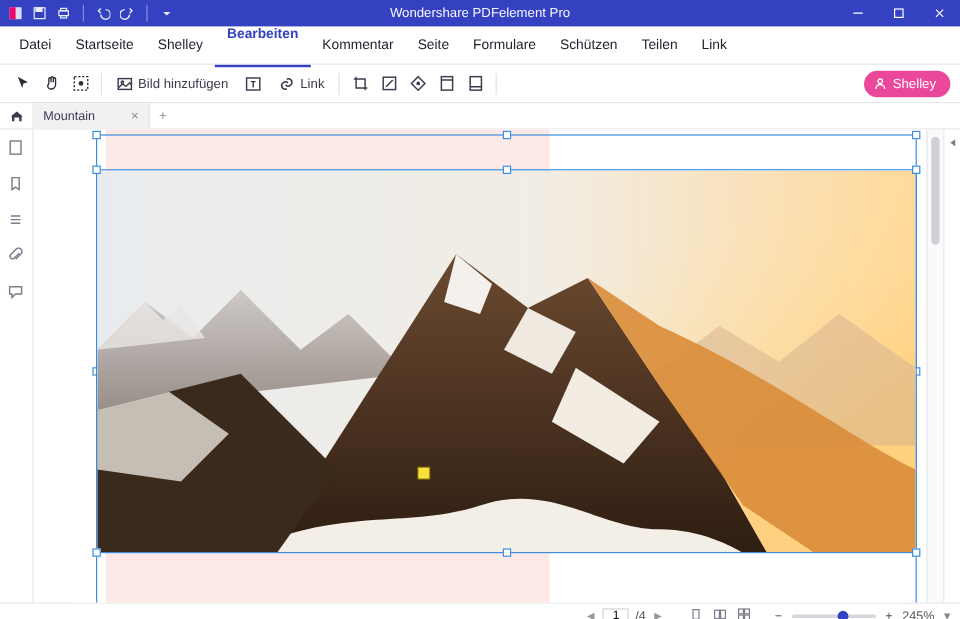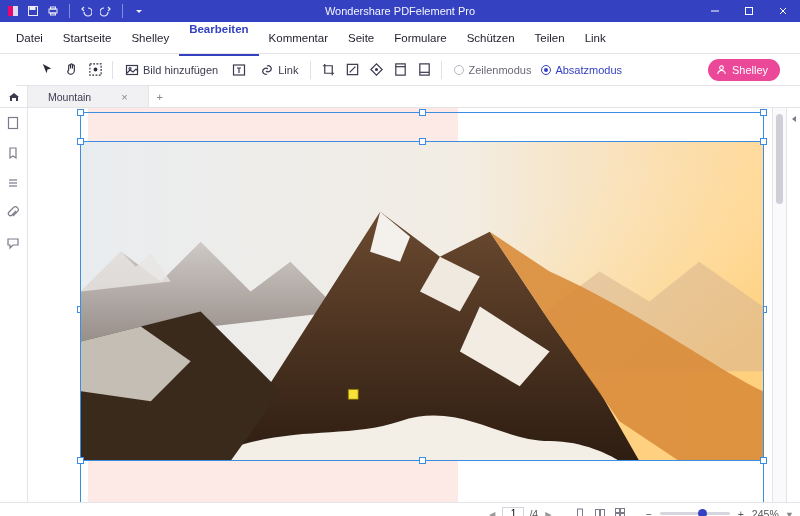--- a/index.html
+++ b/index.html
@@ -15,41 +15,41 @@
   .titlebar .win-ctrl { margin-left:auto; display:flex; }
   .titlebar .wbtn { width:34px; height:22px; display:flex; align-items:center; justify-content:center; }
   .titlebar .wbtn svg { width:10px; height:10px; }
 
   
   .menubar { height: 32px; background:#fff; border-bottom:1px solid #e4e4e8; display:flex; align-items:center; padding:0 6px; gap:0; }
   .menubar .mi { padding: 4px 10px; font-size:11.5px; color:#1e1e2d; cursor:default; }
   .menubar .mi.active { color:#3442c1; border-bottom:2px solid #3442c1; padding-bottom:19px; font-weight:600;}
 
   
-  .toolbar { height:32px; background:#fff; border-bottom:1px solid #e4e4e8; display:flex; align-items:center; padding:0 20px; gap:2px;margin-left:16px; }
+  .toolbar { height:32px; background:#fff; border-bottom:1px solid #e4e4e8; display:flex; align-items:center; padding:0 8px; gap:2px; }
   .tool { width:22px; height:22px; display:flex; align-items:center; justify-content:center; border-radius:2px; color:#3b3b4f;}
   .tool svg { width:15px; height:15px; }
   .tlabeled { display:flex; align-items:center; gap:4px; padding:0 6px; height:24px; color:#3b3b4f;}
   .tlabeled svg { width:14px; height:14px; }
   .tlabeled span { font-size:11px;}
   .vsep { width:1px; height:18px; background:#e0e0e6; margin:0 4px;}
   .radio-group { display:flex; align-items:center; gap:10px; margin-left:6px; font-size:11px;}
   .radio { display:flex; align-items:center; gap:4px; color:#6a6a78;}
   .radio .r { width:10px; height:10px; border-radius:50%; border:1.2px solid #b8b8c6; position:relative;}
   .radio.sel { color:#3442c1;}
   .radio.sel .r { border-color:#3442c1;}
   .radio.sel .r::after { content:""; position:absolute; inset:2px; background:#3442c1; border-radius:50%;}
   .userbtn { margin-left:auto; background:#ec4899; color:#fff; border-radius:12px; height:22px; padding:0 12px 0 8px; display:flex; align-items:center; gap:5px; font-size:11px;}
   .userbtn svg{width:11px;height:11px;}
 
   
   .tabstrip { height:22px; background:#fff; border-bottom:1px solid #e4e4e8; display:flex; align-items:stretch;}
   .hometab { width:28px; display:flex; align-items:center; justify-content:center; border-right:1px solid #e4e4e8; color:#3b3b4f;}
   .hometab svg{width:12px;height:12px;}
-  .doctab { background:#f1f1f4; border-right:1px solid #e4e4e8; display:flex; align-items:center; padding:0 20px; gap:30px; font-size:10.5px; color:#3b3b4f;}
+  .doctab { background:#f1f1f4; border-right:1px solid #e4e4e8; display:flex; align-items:center; padding:0 8px; gap:30px; font-size:10.5px; color:#3b3b4f;}
   .doctab .x { color:#888; font-size:11px;}
   .addtab { width:22px; display:flex; align-items:center; justify-content:center; color:#888;}
 
   
   .main { display:flex; height: calc(516px - 22px - 24px - 32px - 22px - 22px); }
   .leftrail { width:28px; border-right:1px solid #e4e4e8; display:flex; flex-direction:column; align-items:center; padding-top:8px; gap:14px; color:#7b7b8a;}
   .leftrail div{width:16px;height:16px;}
   .leftrail svg{width:14px;height:14px;}
   .canvas-wrap { flex:1; position:relative; background:#fff; overflow:hidden;}
   .rightscroll { width:14px; border-left:1px solid #e4e4e8; background:#fafafc; position:relative;}
@@ -218,30 +218,20 @@
         <line x1="3" y1="5" x2="13" y2="5"></line>
       </svg>
     </div>
   <div class="tool">
       <svg viewBox="0 0 16 16" fill="none" stroke="#3b3b4f" stroke-width="1.3">
         <rect x="3" y="2" width="10" height="12"></rect>
         <line x1="3" y1="11" x2="13" y2="11"></line>
       </svg>
     </div>
   <div class="vsep"></div>
-  <div class="radio-group">
-    <div class="radio">
-        <div class="r"></div>
-        <span>Zeilenmodus</span>
-      </div>
-    <div class="radio sel">
-        <div class="r"></div>
-        <span>Absatzmodus</span>
-      </div>
-  </div>
   <div class="userbtn">
     <svg viewBox="0 0 12 12" fill="none" stroke="#fff" stroke-width="1.2">
         <circle cx="6" cy="4" r="2"></circle>
         <path d="M2 11a4 4 0 018 0"></path>
       </svg>
     <span>Shelley</span>
   </div>
 </div>
 
 <div class="tabstrip">

